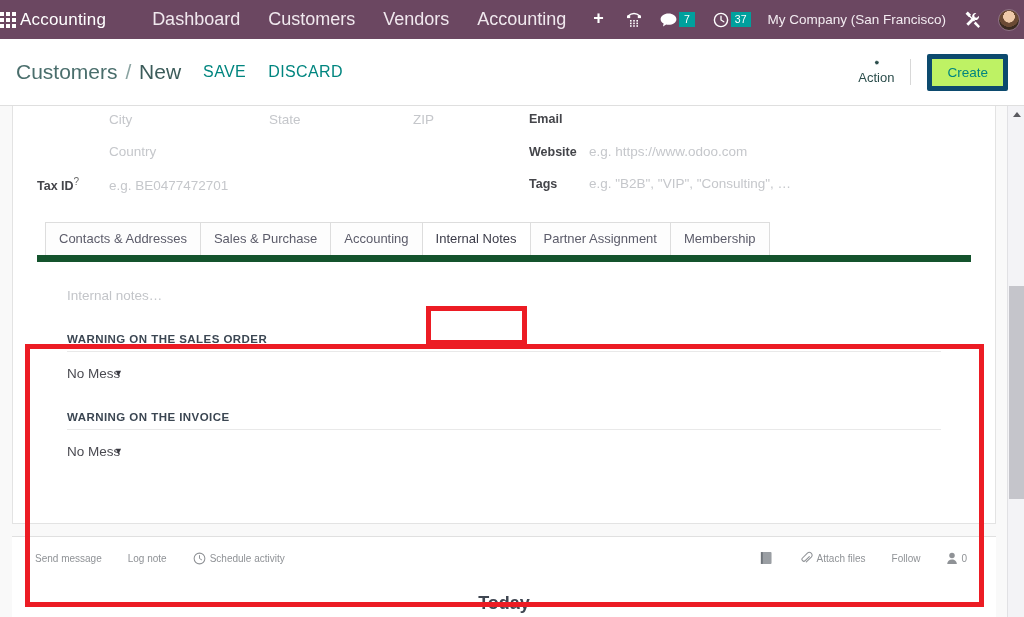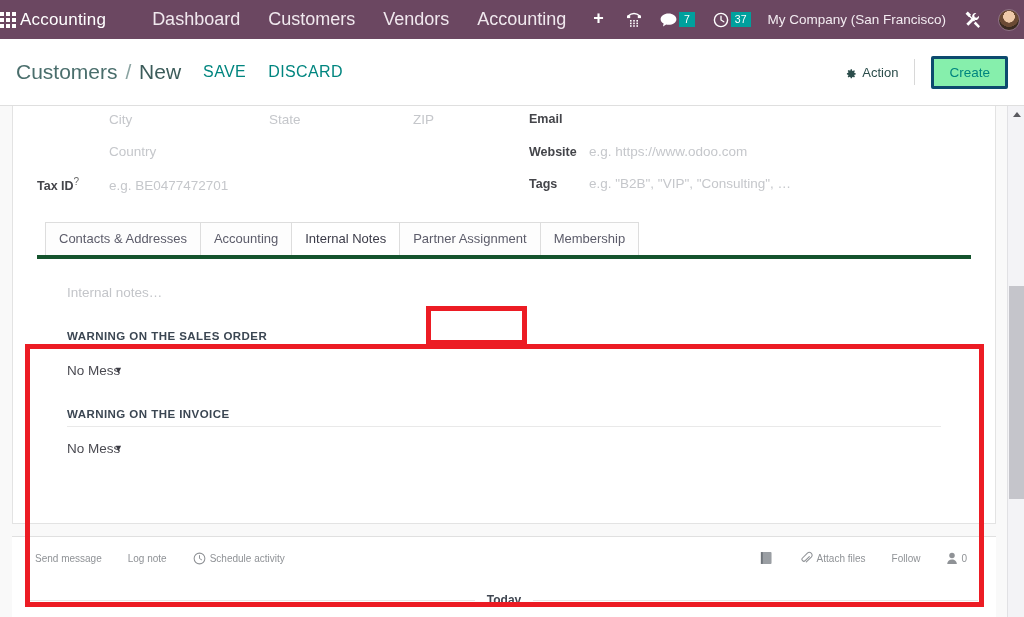--- a/index.html
+++ b/index.html
@@ -131,26 +131,27 @@
   }
   .cp-right { margin-left: auto; display: flex; align-items: center; }
   .action-btn {
     font-size: 13px;
     color: #2b4d4b;
     display: flex; align-items: center; gap: 5px;
     padding-right: 16px;
     border-right: 1px solid #d8d8d8;
     height: 26px;
     cursor: pointer;
+    flex-direction: column;
   }
   .create-btn {
     margin-left: 16px;
-    border: 3px solid #0c4a6e;
+    border: 5px solid #0c4a6e;
     color: #00857f;
-    background: #86efac;
+    background: #bef264;
     font-size: 13.5px;
     padding: 6px 15px;
     cursor: pointer;
     border-radius: 2px;
   }
 
   
   .page-body {
     position: relative;
     height: 522px;
@@ -196,21 +197,21 @@
   }
   .addr-line { display: flex; align-items: baseline; }
   .addr-city { width: 160px; }
   .addr-state { width: 120px; }
   .addr-zip { width: 90px; margin-left: 24px; }
 
   
   .notebook { padding: 4px 24px 0 24px; }
   .tabs {
     display: flex;
-    border-bottom: 4px solid #14532d;
+    border-bottom: 7px solid #14532d;
     align-items: flex-end;
     padding-left: 8px;
   }
   .tab {
     font-size: 13px;
     color: #5c5c6a;
     padding: 8px 13px 9px 13px;
     border: 1px solid #dddddd;
     border-bottom: none;
     background: #fdfdfd;
@@ -295,21 +296,21 @@
   .ch-right { margin-left: auto; display: flex; align-items: center; }
   .ch-right .ch-btn { color: #8f9296; }
   .follow-count { display: flex; align-items: center; gap: 3px; }
   .today-sep {
     display: flex; align-items: center;
     padding: 16px 18px 4px 18px;
     gap: 0;
   }
   .today-sep .line { flex: 1; height: 1px; background: #e6e6e6; }
   .today-sep .lbl {
-    font-size: 12px; font-weight: bold; color: #3f4651;
+    font-size: 18px; font-weight: bold; color: #3f4651;
     padding: 0 12px;
   }
   .msg-row {
     display: flex; align-items: center; gap: 9px;
     padding: 8px 18px 0 18px;
   }
   .msg-av {
     width: 26px; height: 26px; border-radius: 50%;
     background: radial-gradient(circle at 50% 32%, #f0ccaa 0 32%, #5c3b28 34% 58%, #2e2018 60% 100%);
     flex: 0 0 26px;
@@ -479,20 +480,21 @@
         <div class="field-row">
           <span class="f-label r">Tags</span>
           <span class="f-ph">e.g. "B2B", "VIP", "Consulting", …</span>
         </div>
       </div>
     </div>
 
     <div class="notebook">
       <div class="tabs">
         <div class="tab">Contacts &amp; Addresses</div>
+        <div class="tab">Sales &amp; Purchase</div>
         <div class="tab">Accounting</div>
         <div class="tab active">Internal Notes</div>
         <div class="tab">Partner Assignment</div>
         <div class="tab">Membership</div>
       </div>
 
       <div class="tab-panel">
         <div class="notes-ph">Internal notes…</div>
 
         <div class="group-block">

